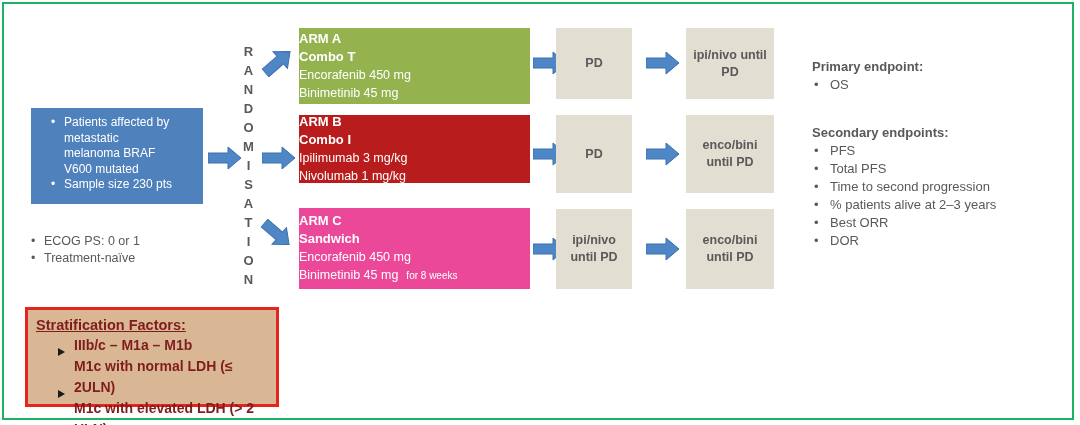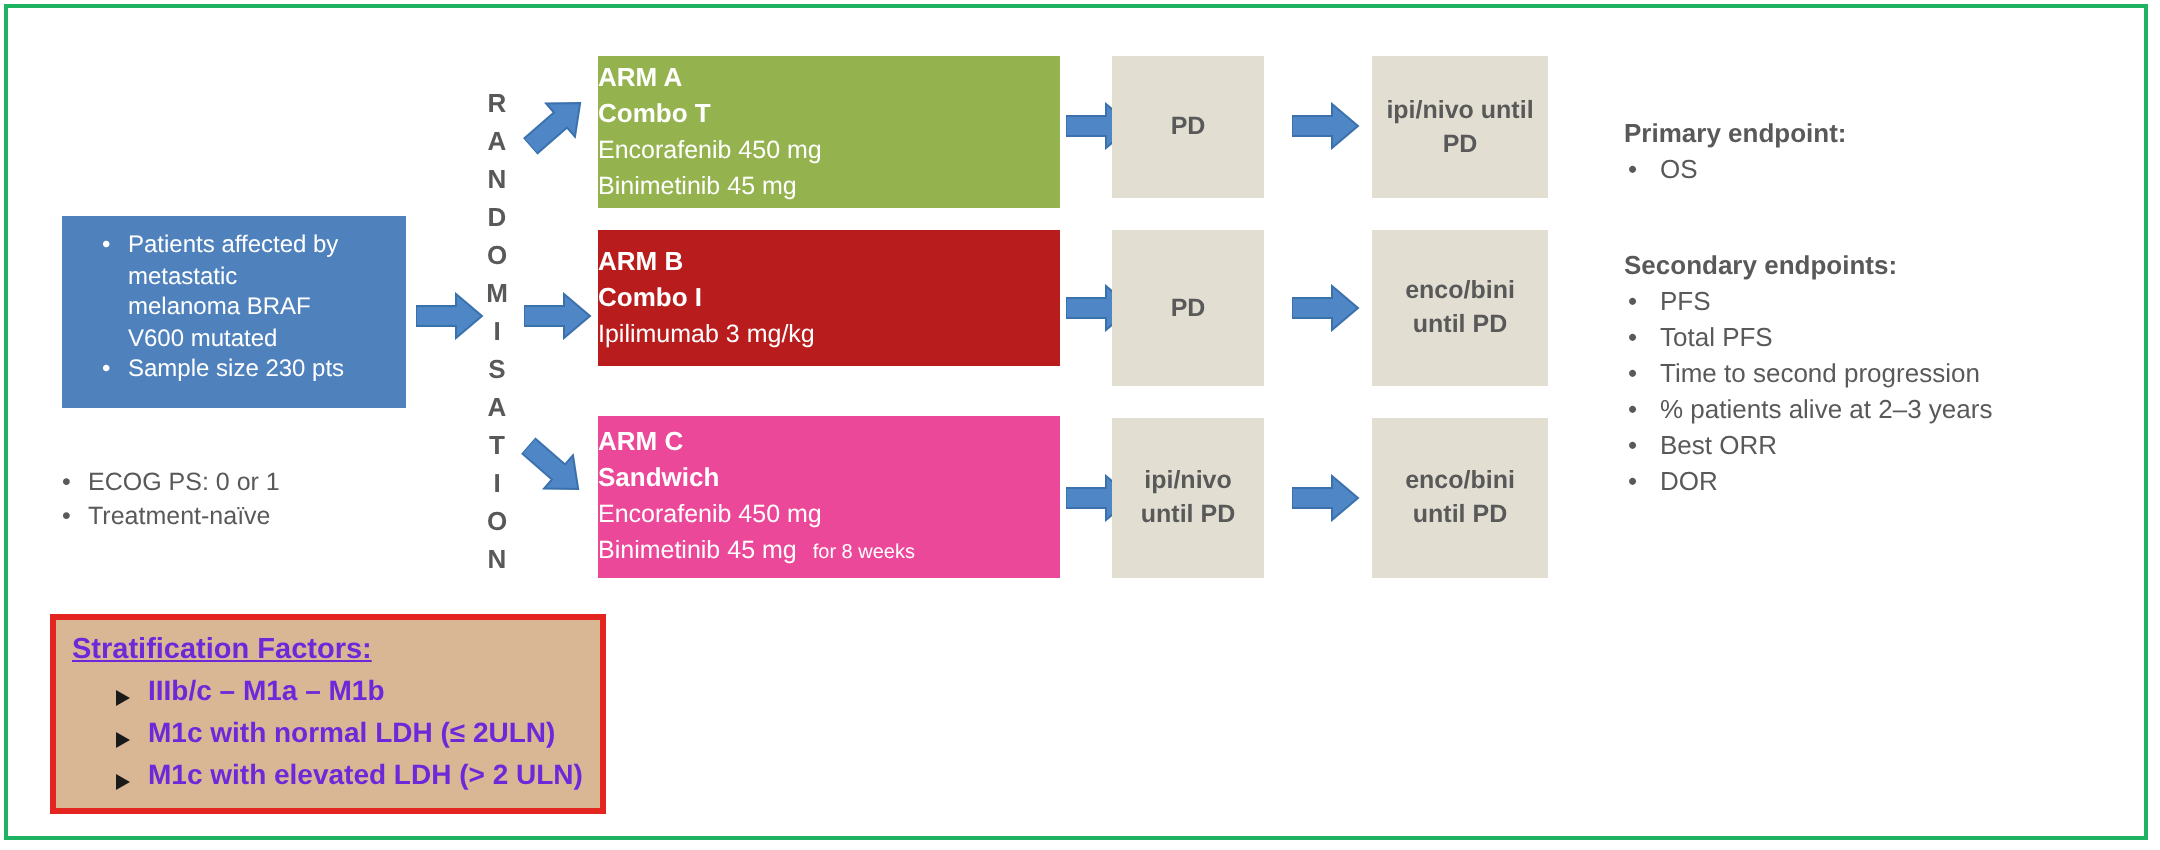--- a/index.html
+++ b/index.html
@@ -114,36 +114,36 @@
   }
   .ep-title { font-weight: bold; }
   .ep-gap { height: 30px; }
   .ep-row { display: flex; }
   .ep-row .b-dot { color: #595959; width: 16px; padding-left: 2px; }
 
   
   .strat {
     position: absolute;
     left: 25px; top: 307px;
-    width: 278px; height: 100px;
+    width: 254px; height: 100px;
     box-sizing: border-box;
     background: #d9b795;
     border: 3px solid #e3241f;
     padding: 5px 8px;
-    color: #6d28d9;
+    color: #7f1d1d;
   }
   .strat-title {
     font-weight: bold;
     text-decoration: underline;
     font-size: 14.5px;
     line-height: 20px;
   }
   .strat-item {
     display: flex;
-    align-items: center;
+    align-items: flex-end;
     margin-left: 22px;
     font-size: 14px;
     font-weight: 700;
     line-height: 21px;
   }
   .tri {
     flex: none;
     width: 0; height: 0;
     border-top: 4.5px solid transparent;
     border-bottom: 4.5px solid transparent;
@@ -209,20 +209,23 @@
     <div class="arm-line">Encorafenib 450 mg</div>
     <div class="arm-line">
       <span>Binimetinib 45 mg</span>
     </div>
   </div>
 
   <div class="arm arm-b">
     <div class="arm-title">ARM B</div>
     <div class="arm-subtitle">Combo I</div>
     <div class="arm-line">Ipilimumab 3 mg/kg</div>
+    <div class="arm-line">
+      <span>Nivolumab 1 mg/kg</span>
+    </div>
   </div>
 
   <div class="arm arm-c">
     <div class="arm-title">ARM C</div>
     <div class="arm-subtitle">Sandwich</div>
     <div class="arm-line">Encorafenib 450 mg</div>
     <div class="arm-line">
       <span>Binimetinib 45 mg</span><span class="arm-note">for 8 weeks</span>
     </div>
   </div>

